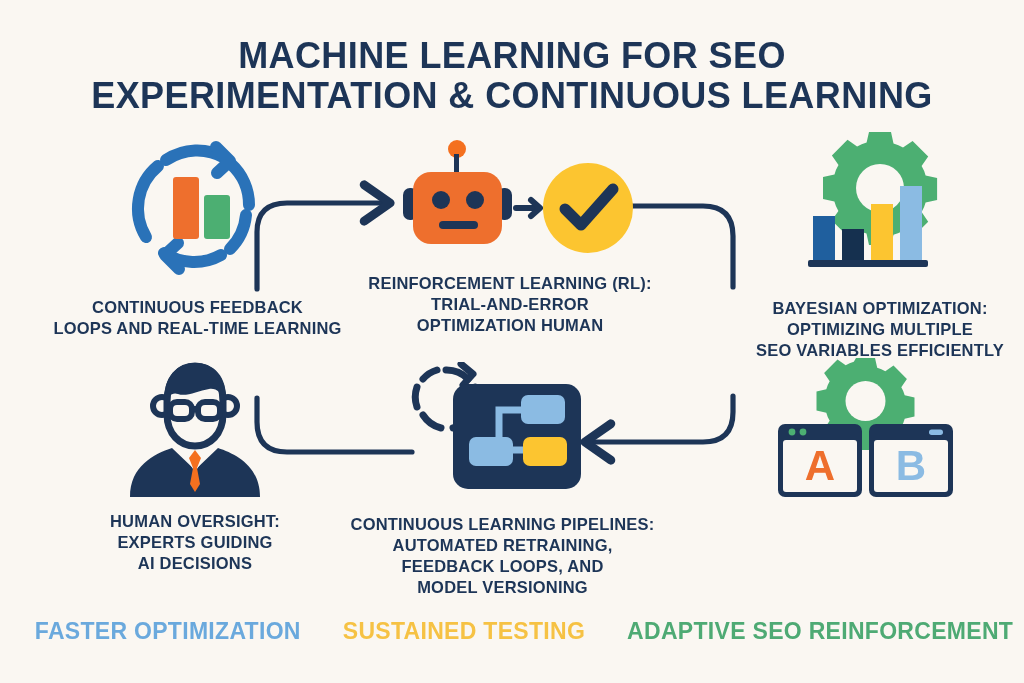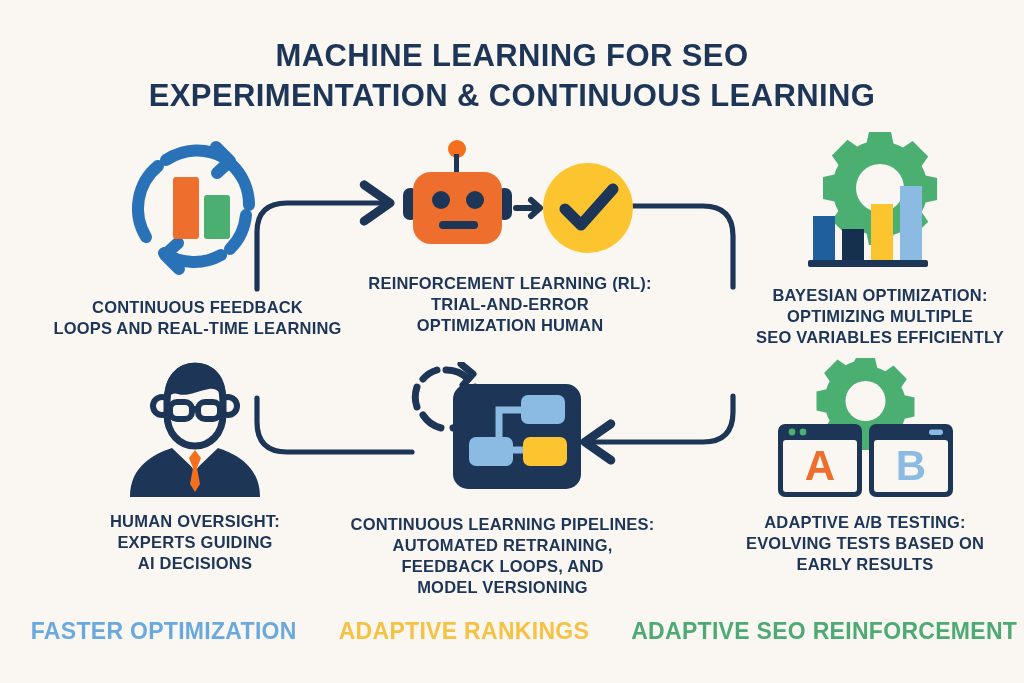--- a/index.html
+++ b/index.html
@@ -16,21 +16,21 @@
   }
 
   
   .title {
     position:absolute;
     left:0; top:36px;
     width:1024px;
     text-align:center;
     color:#1d3557;
     font-weight:bold;
-    font-size:31px;
+    font-size:36px;
     line-height:40px;
     letter-spacing:0.4px;
     white-space:pre-line;
   }
 
   
   #connectors {
     position:absolute; left:0; top:0;
     width:1024px; height:683px;
     pointer-events:none;
@@ -158,21 +158,21 @@
           <circle cx="80" cy="58" r="24" fill="#faf7f2"></circle>
         </g>
 
         <rect x="13" y="86" width="22" height="44" fill="#1f5f9e"></rect>
         <rect x="42" y="99" width="22" height="31" fill="#15304f"></rect>
         <rect x="71" y="74" width="22" height="56" fill="#fcc530"></rect>
         <rect x="100" y="56" width="22" height="74" fill="#8bbbe3"></rect>
         <rect x="8" y="130" width="120" height="7" rx="2" fill="#1d3557"></rect>
       </svg>
     </div>
-    <div class="caption" style="margin-top:15px;">BAYESIAN OPTIMIZATION:
+    <div class="caption" style="margin-top:28px;">BAYESIAN OPTIMIZATION:
 OPTIMIZING MULTIPLE
 SEO VARIABLES EFFICIENTLY</div>
   </div>
 
   <div class="node" style="left:30px; top:362px; width:330px;">
     <div class="icon-wrap" style="height:135px;">
       <svg width="170" height="135" viewBox="0 0 170 135">
 
         <path d="M20,135 C20,104 44,92 62,86 L85,108 L108,86 C126,92 150,104 150,135 Z" fill="#1d3557"></path>
 
@@ -259,24 +259,21 @@
         </g>
 
         <g>
           <rect x="101" y="72" width="84" height="73" rx="7" fill="#1d3557"></rect>
           <rect x="106" y="88" width="74" height="52" rx="3" fill="#faf7f2"></rect>
           <rect x="161" y="77.5" width="14" height="5.5" rx="2.7" fill="#8bbbe3"></rect>
           <text x="143" y="128" font-family="Liberation Sans, sans-serif" font-size="42" font-weight="bold" fill="#8bbbe3" text-anchor="middle">B</text>
         </g>
       </svg>
     </div>
-    <div class="caption" style="margin-top:10px;">ADAPTIVE A/B TESTING:
-EVOLVING TESTS BASED ON
-EARLY RESULTS</div>
   </div>
 
   <div class="footer">
     <div class="tag" style="color:#6aa9dd;">FASTER OPTIMIZATION</div>
-    <div class="tag" style="color:#f6c244;">ADAPTIVE RANKINGS</div>
+    <div class="tag" style="color:#f6c244;">SUSTAINED TESTING</div>
     <div class="tag" style="color:#4eaa74;">ADAPTIVE SEO REINFORCEMENT</div>
   </div>
 
 </div>
 
 </body></html>

